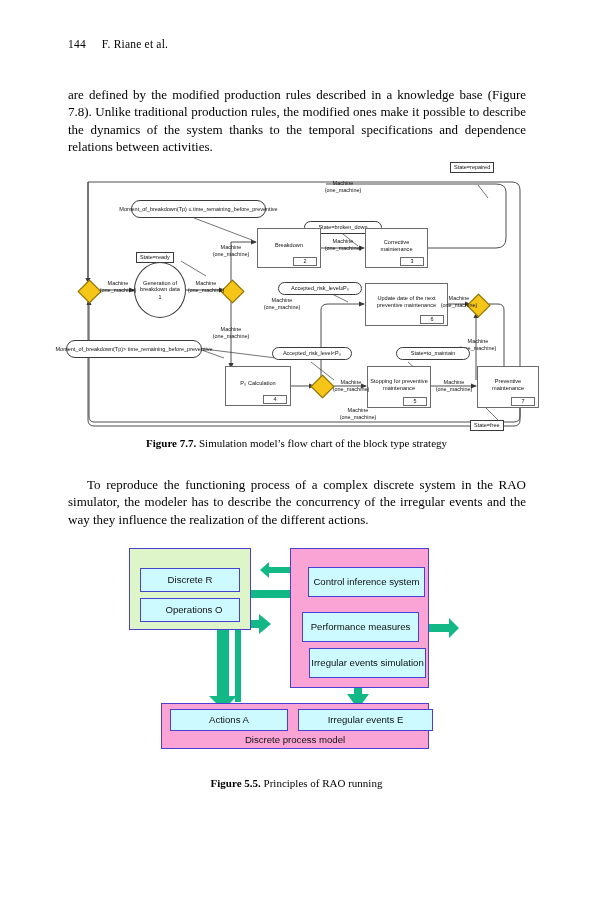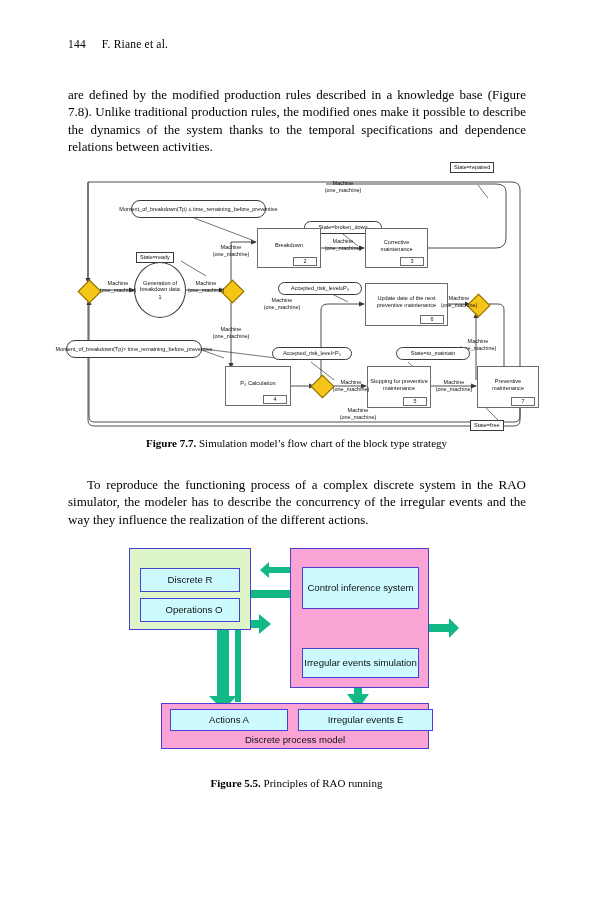--- a/index.html
+++ b/index.html
@@ -400,22 +400,23 @@
 
   <div class="f78-group" style="left:0px; top:0px; width:122px; height:82px; background:#ddf5c8;">
     <div class="f78-group-title" style="top:3px;">CDS model</div>
   </div>
   <div class="f78-box" style="left:11px; top:20px; width:100px; height:24px;">Discrete R</div>
   <div class="f78-box" style="left:11px; top:50px; width:100px; height:24px;padding-left:8px;">Operations O</div>
 
   <div class="f78-group" style="left:161px; top:0px; width:139px; height:140px; background:#f9a4d4;">
     <div class="f78-group-title" style="top:8px;font-weight:bold;">Simulation Software</div>
   </div>
-  <div class="f78-box" style="left:173px; top:19px; width:117px; height:42px;">Control inference system</div>
-  <div class="f78-box" style="left:173px; top:100px; width:117px; height:30px;">Irregular events simulation</div>
+  <div class="f78-box" style="left:179px; top:19px; width:117px; height:30px;">Control inference system</div>
+  <div class="f78-box" style="left:173px; top:64px; width:117px; height:30px;">Performance measures</div>
+  <div class="f78-box" style="left:180px; top:100px; width:117px; height:30px;">Irregular events simulation</div>
 
   <div class="f78-group" style="left:32px; top:155px; width:268px; height:46px; background:#f9a4d4;">
     <div class="f78-group-title" style="bottom:3px;">Discrete process model</div>
   </div>
   <div class="f78-box" style="left:41px; top:161px; width:118px; height:22px;">Actions A</div>
   <div class="f78-box" style="left:169px; top:161px; width:135px; height:22px;">Irregular events E</div>
 
 </div>
 
 <div class="caption" id="caption-78">

